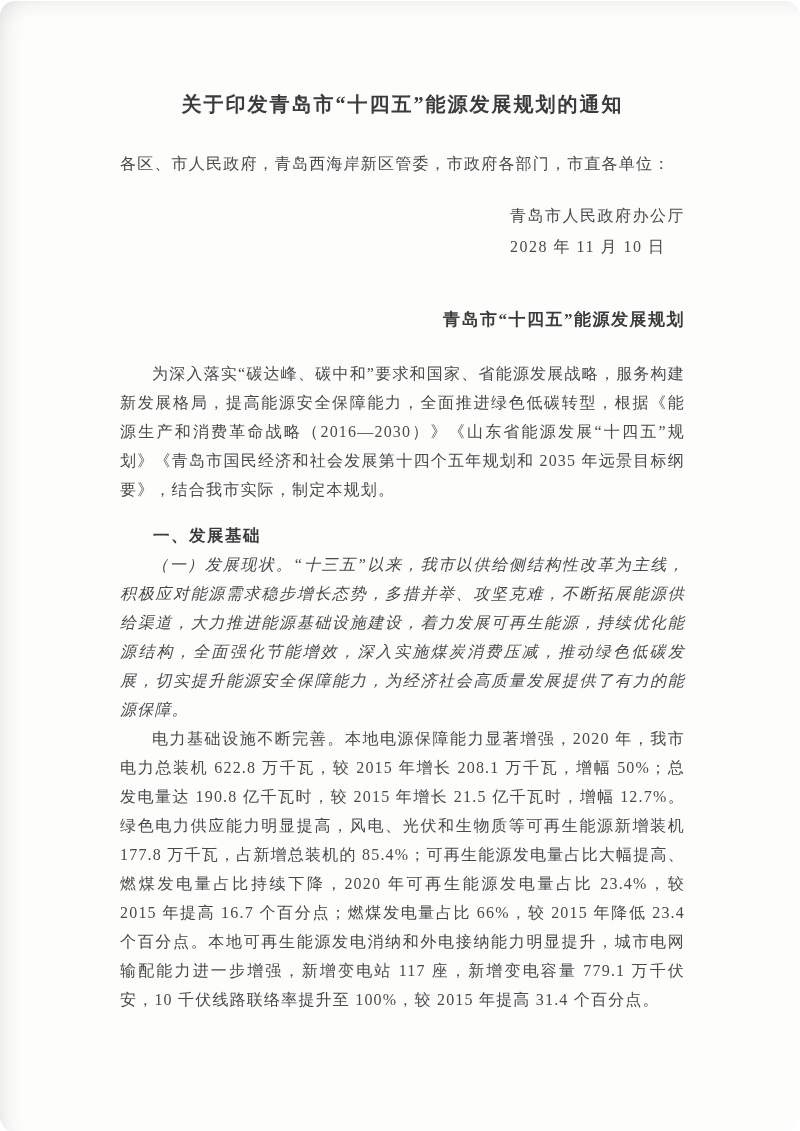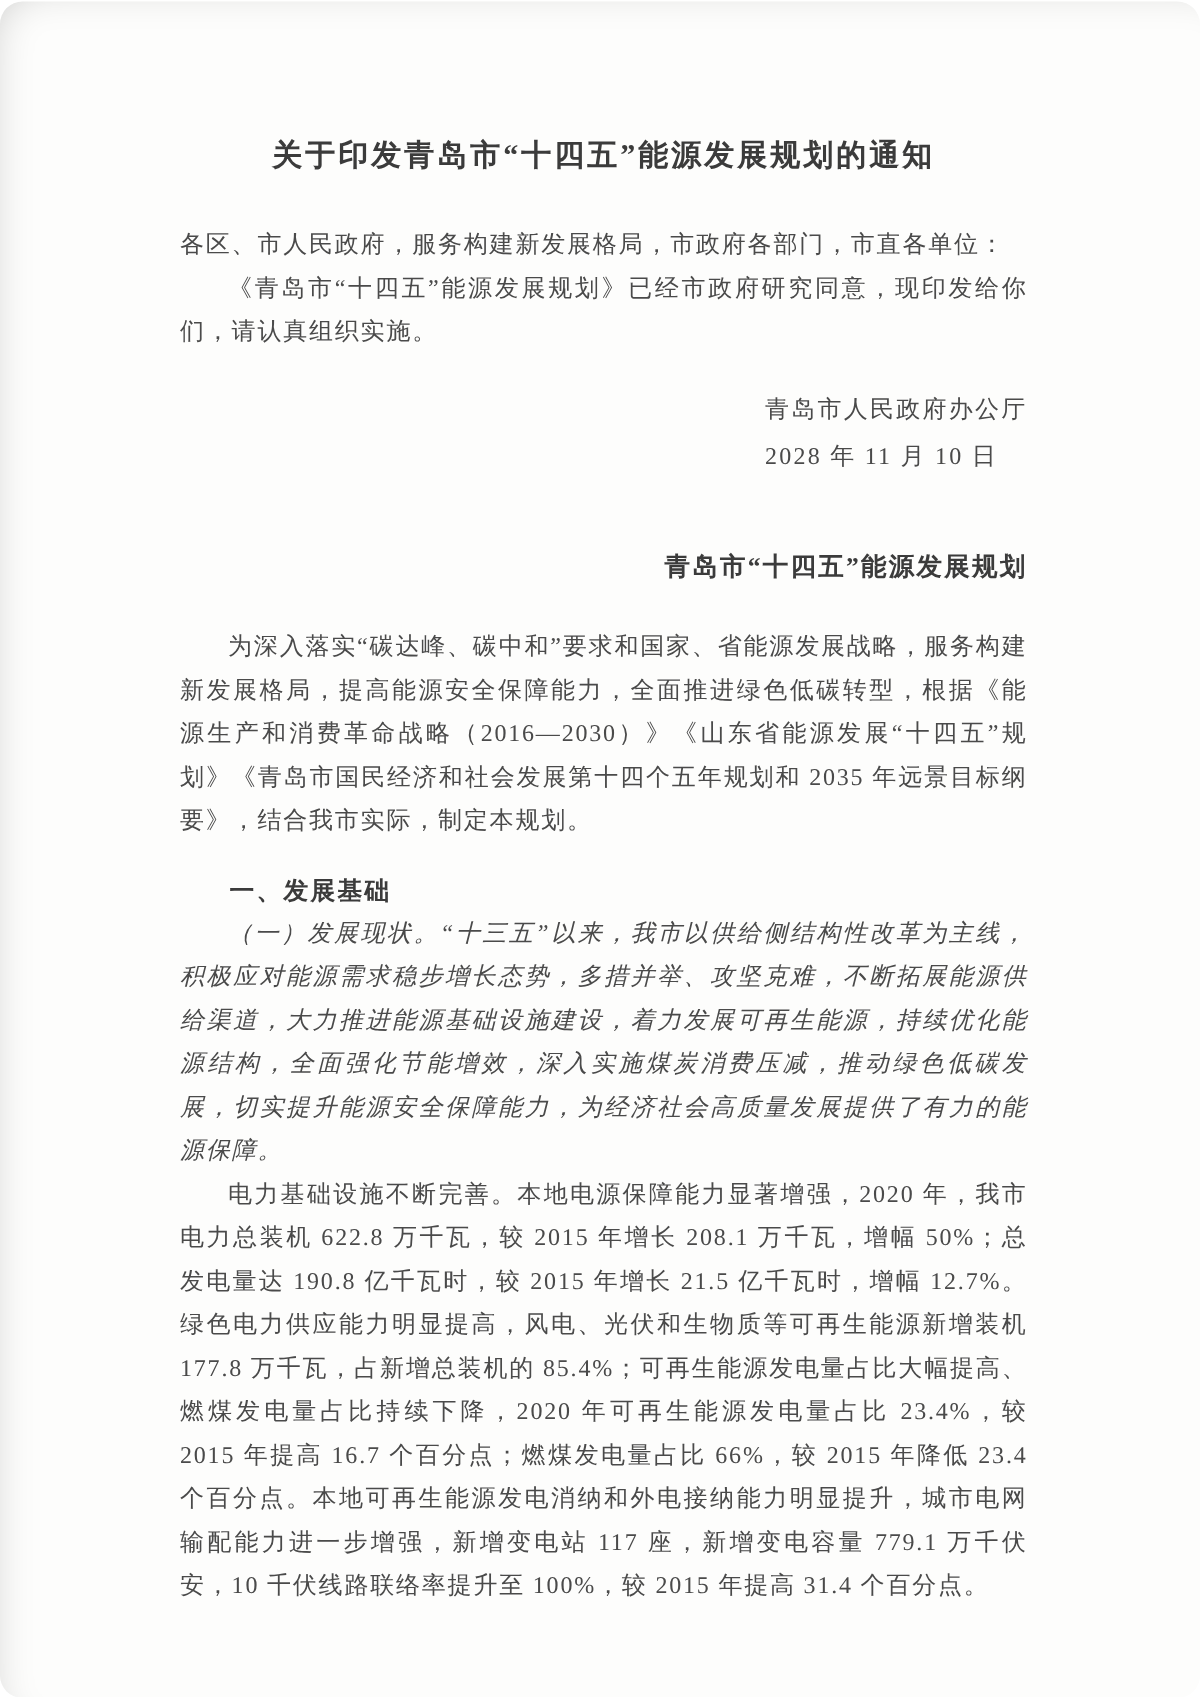--- a/index.html
+++ b/index.html
@@ -78,23 +78,22 @@
     margin-top: 23px;
   }
 </style>
 </head>
 <body>
 
 <div class="page">
 
   <h1 class="doc-title">关于印发青岛市“十四五”能源发展规划的通知</h1>
 
-  <p class="body-text">各区、市人民政府，服务构建新发展格局，市政府各部门，市直各单位：</p>
+  <p class="body-text">各区、市人民政府，青岛西海岸新区管委，市政府各部门，市直各单位：</p>
 
-  <p class="body-text indent">《青岛市“十四五”能源发展规划》已经市政府研究同意，现印发给你们，请认真组织实施。</p>
 
   <div class="signature-block">
     <div class="signature-inner">
       <div>青岛市人民政府办公厅</div>
       <div>2028 年 11 月 10 日</div>
     </div>
   </div>
 
   <h2 class="plan-title">青岛市“十四五”能源发展规划</h2>
 

